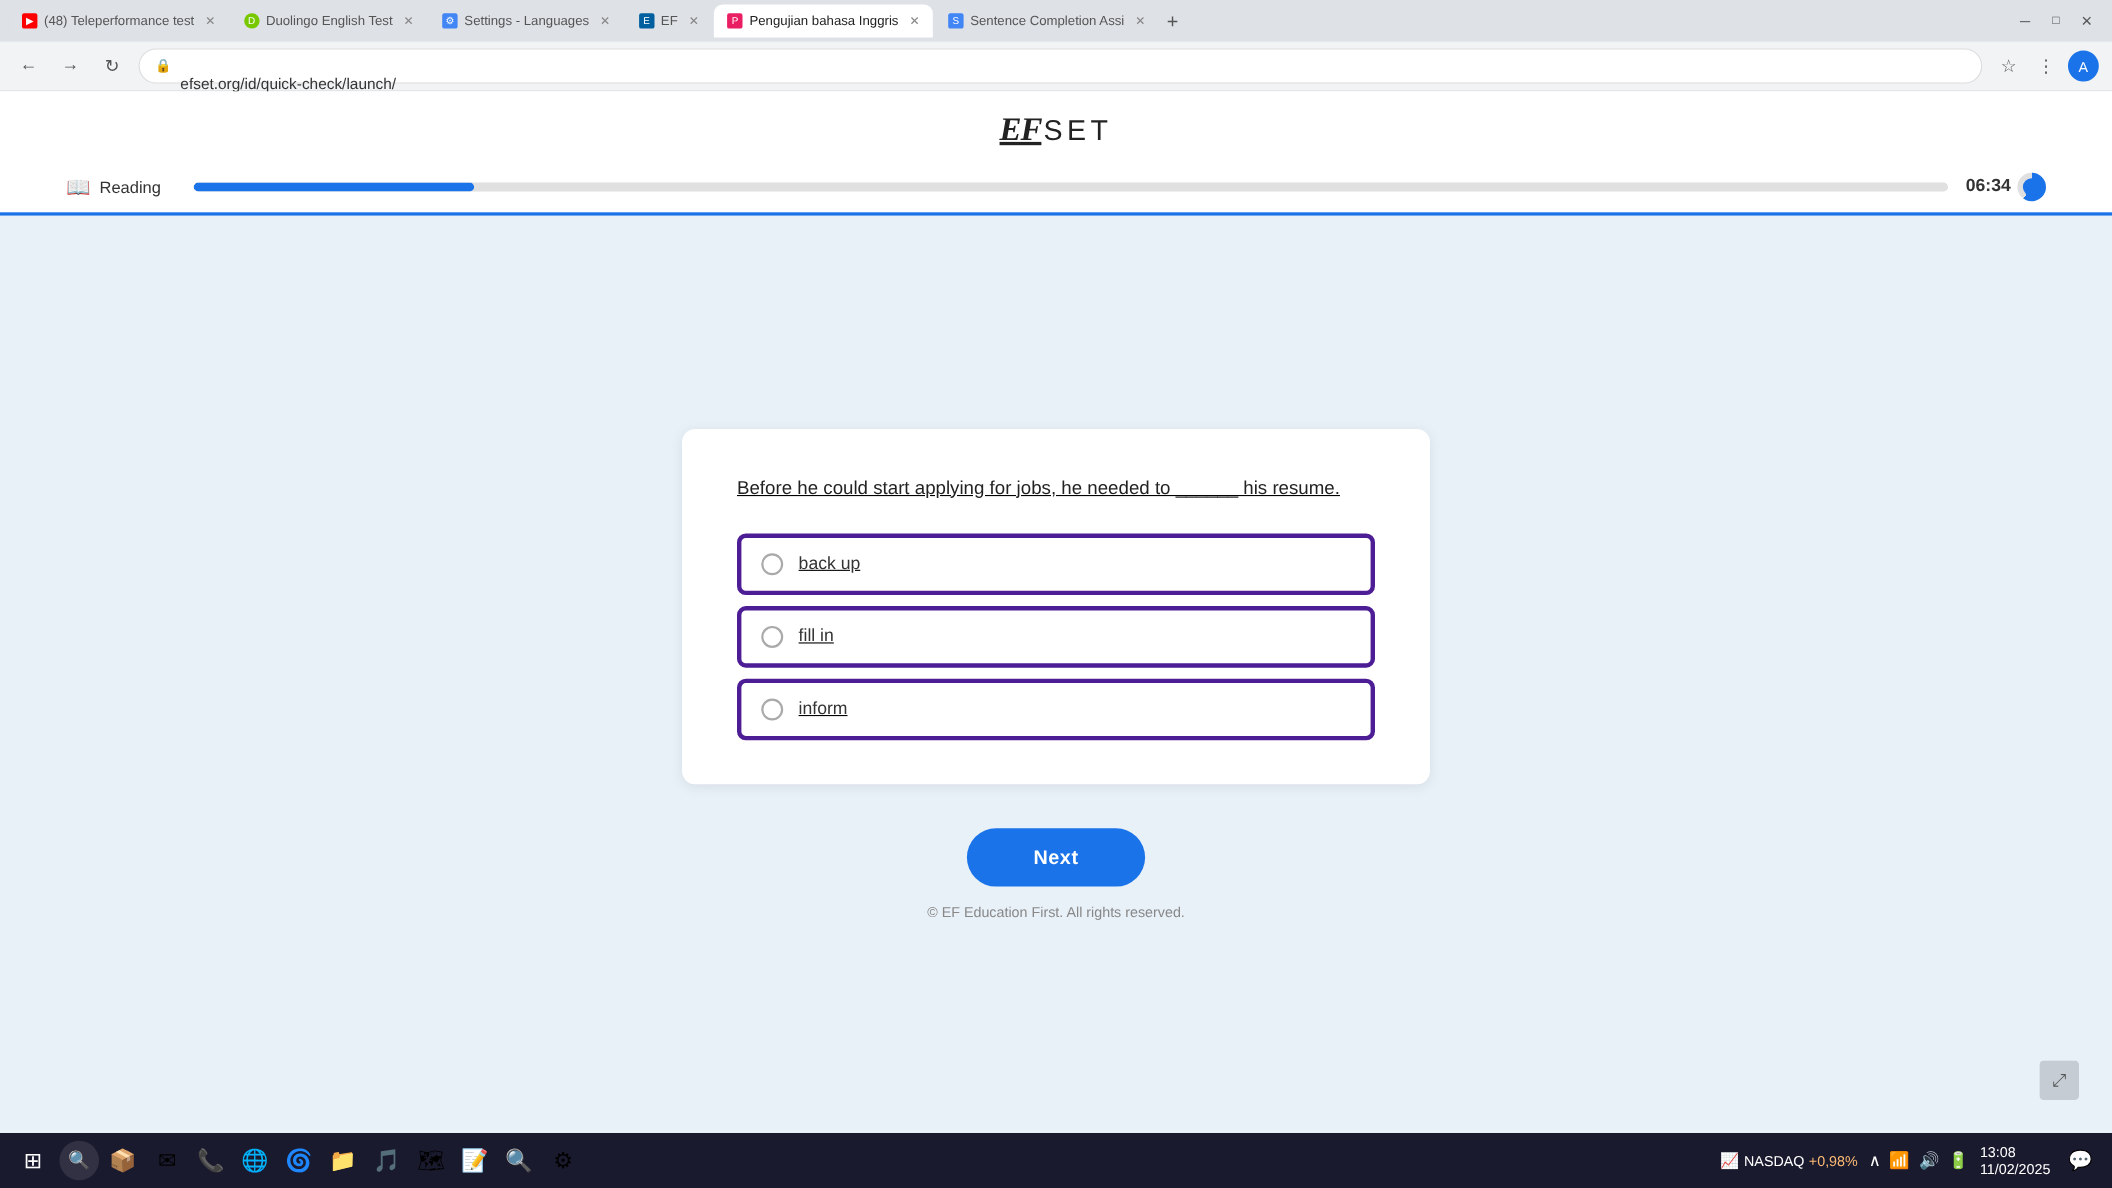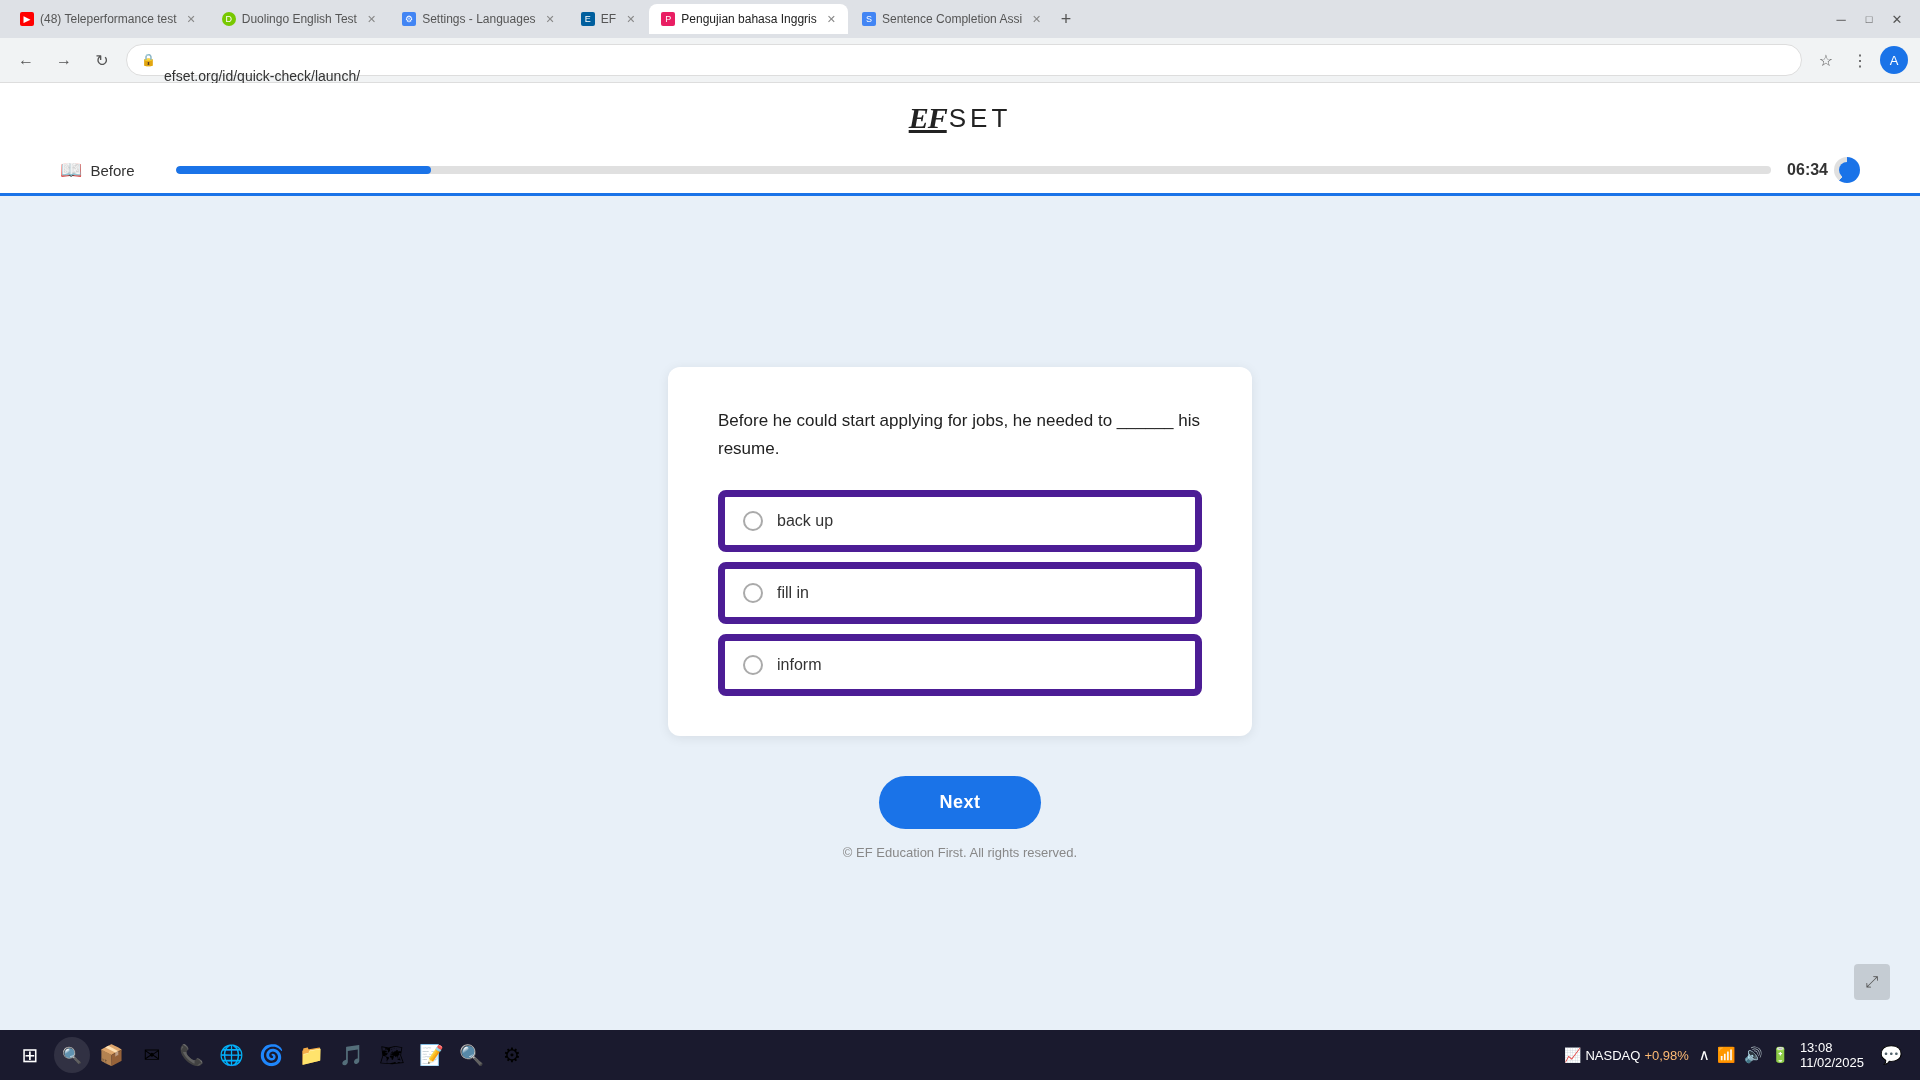--- a/index.html
+++ b/index.html
@@ -183,43 +183,44 @@
       justify-content: center;
       width: 100%;
       padding: 20px 0;
     }
 
     .quiz-card {
       background: #fff;
       border-radius: 12px;
       box-shadow: 0 2px 12px rgba(0,0,0,0.08);
       padding: 40px 50px 40px 50px;
-      width: 584px;
+      width: 680px;
       margin-bottom: 30px;
+      text-decoration: underline;
     }
 
     .question-text {
       font-size: 17px;
       color: #222;
       line-height: 1.6;
       margin-bottom: 28px;
     }
 
     .options-list {
       display: flex;
       flex-direction: column;
       gap: 10px;
     }
 
     .option-item {
       display: flex;
       align-items: center;
       gap: 14px;
       padding: 14px 18px;
-      border: 7px solid #4c1d95;
+      border: 4px solid #4c1d95;
       border-radius: 8px;
       cursor: pointer;
       background: #fff;
       transition: background 0.15s;
     }
     .option-radio {
       width: 20px; height: 20px;
       border-radius: 50%;
       border: 2px solid #aaa;
       flex-shrink: 0;
@@ -374,21 +375,21 @@
 <div class="app-content">
 
   <div class="app-header">
     <div class="logo-row">
       <span class="logo-ef" style="font-family:'Georgia',serif;font-weight:900;font-style:italic;text-decoration:underline;font-size:30px;letter-spacing:-1px;">EF</span>
       <span class="logo-set"> SET</span>
     </div>
     <div class="progress-row">
       <div class="reading-label">
         <span class="reading-icon">📖</span>
-        <span>Before</span>
+        <span>Reading</span>
       </div>
       <div class="progress-bar-container">
         <div class="progress-bar-fill" style="width:16%;"></div>
       </div>
       <div class="timer">
         <span>06:34</span>
         <div style="width:26px;height:26px;border-radius:50%;background:conic-gradient(#1a73e8 60%, #e0e0e0 60%);display:flex;align-items:center;justify-content:center;">
           <div style="width:16px;height:16px;border-radius:50%;background:#1a73e8;"></div>
         </div>
       </div>

